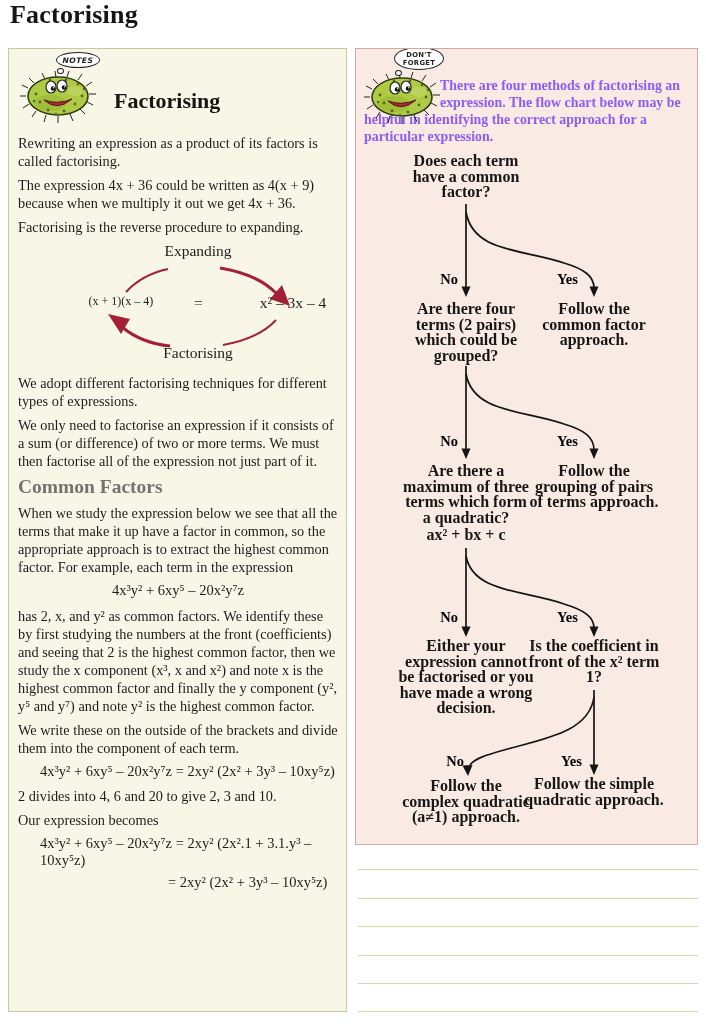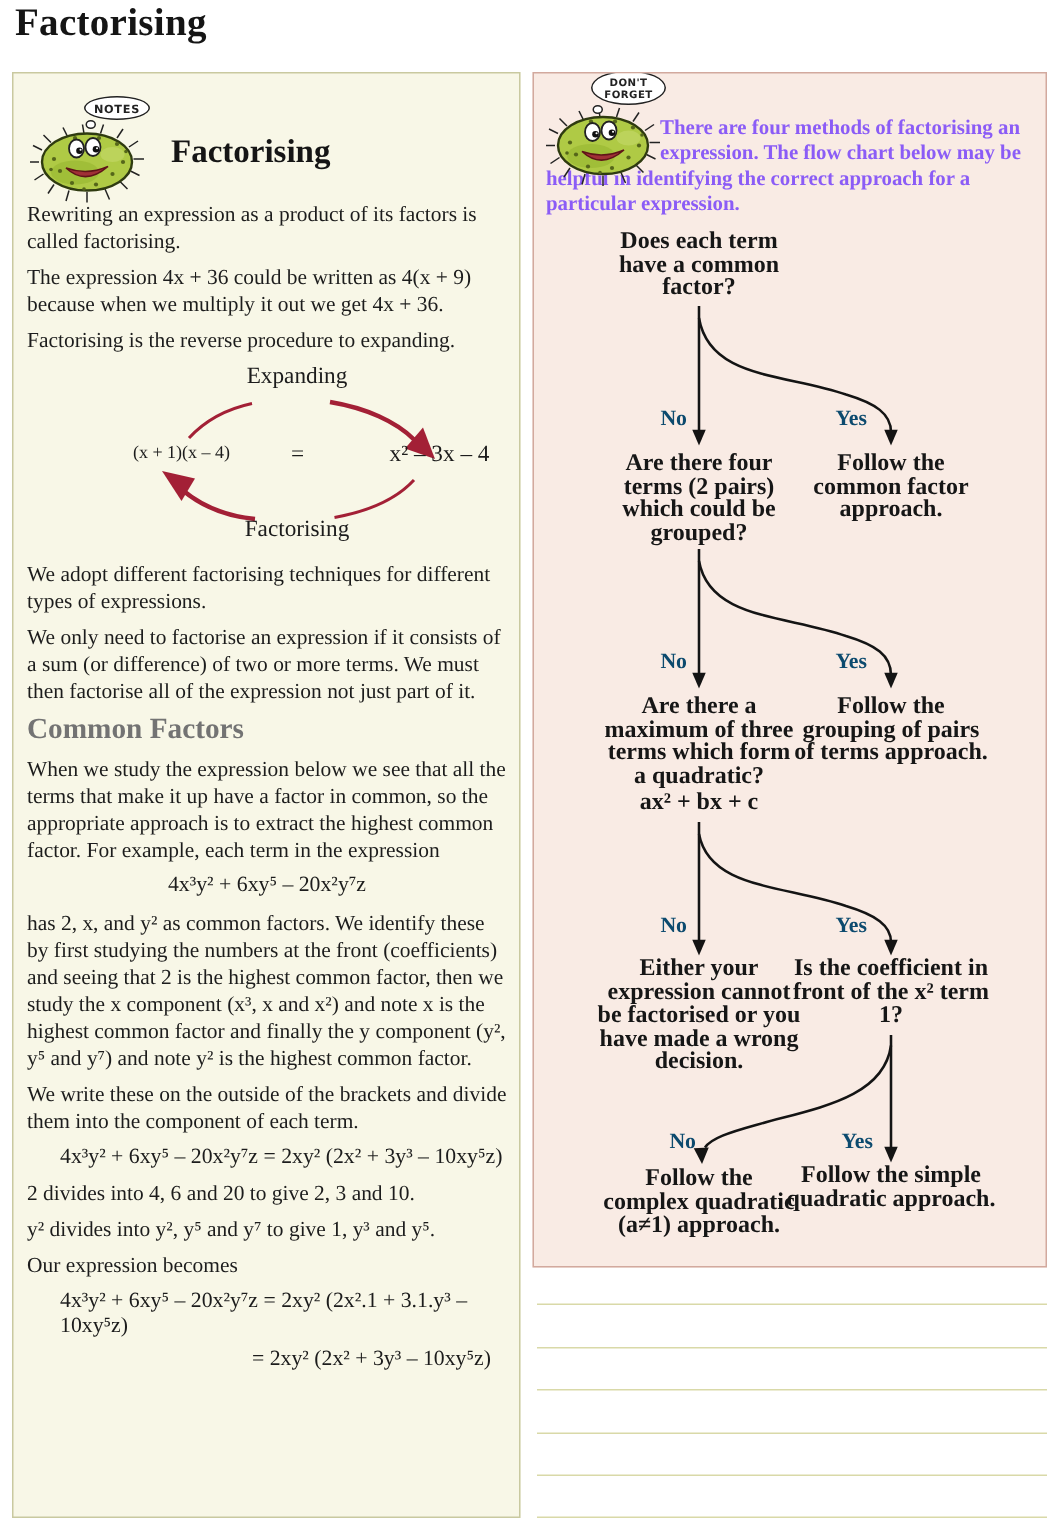--- a/index.html
+++ b/index.html
@@ -7,21 +7,21 @@
         font-family:"Liberation Serif",serif;color:#1c1c1c;overflow:hidden;border-radius:25px;}
 
   .main-title{position:absolute;top:0px;left:10px;margin:0;font-size:26px;font-weight:bold;
               color:#151515;letter-spacing:.2px;}
 
   
   .notes-panel{position:absolute;left:8px;top:48px;width:339px;height:964px;
                background:#f8f7e7;border:1.5px solid #c9c9a0;box-sizing:border-box;
                padding:5px 8px 4px 9px;overflow:hidden;}
   .panel-head{position:relative;height:76px;margin-bottom:4px;}
-  .germ-wrap{position:absolute;left:2px;top:14px;width:80px;height:72px;}
+  .germ-wrap{position:absolute;left:2px;top:2px;width:80px;height:72px;font-style:italic;}
   .germ-wrap svg{position:absolute;left:0;top:8px;}
   .bubble{position:absolute;background:#fff;border:1.3px solid #222;border-radius:50%;
           font-family:"DejaVu Sans",sans-serif;font-weight:bold;text-align:center;color:#222;z-index:3;}
   .bubble::after{content:"";position:absolute;width:5px;height:4px;background:#fff;
                  border:1px solid #222;border-radius:50%;left:0px;bottom:-7px;}
   .notes-bubble{top:-4px;left:36px;width:42px;padding:3px 0 2px;font-size:7.5px;letter-spacing:.5px;}
   .forget-bubble{top:-6px;left:30px;width:48px;padding:3px 0 2px;font-size:6.8px;line-height:8px;letter-spacing:.3px;}
   .notes-heading{position:absolute;left:96px;top:34px;margin:0;font-size:22px;font-weight:bold;color:#151515;}
 
   .notes-panel p{margin:0 0 6px;font-size:14.3px;line-height:18px;}
@@ -43,21 +43,21 @@
   .flow-panel{position:absolute;left:355px;top:48px;width:343px;height:797px;
               background:#f9ebe4;border:1.5px solid #d2a99e;box-sizing:border-box;overflow:hidden;}
   .flow-germ{position:absolute;left:8px;top:4px;width:80px;height:72px;z-index:2;}
   .flow-germ svg{position:absolute;left:0;top:12px;}
   .flow-intro{position:absolute;left:8px;top:28px;width:330px;font-weight:bold;
               font-size:13.9px;line-height:17px;color:#8b5cf6;}
   .intro-spacer{float:left;width:76px;height:32px;}
   .flow-arrows{position:absolute;left:0;top:0;z-index:1;}
   .fnode{position:absolute;font-weight:bold;font-size:16px;line-height:15.5px;
          text-align:center;color:#161616;z-index:2;}
-  .blabel{position:absolute;font-weight:bold;font-size:14.5px;color:#0c4a6e;z-index:2;}
+  .blabel{position:absolute;font-weight:bold;font-size:14.5px;color:#000000;z-index:2;}
 
   
   .ruled-lines{position:absolute;left:358px;top:845px;width:340px;height:175px;}
   .rule{position:absolute;left:0;width:100%;height:0;border-top:1.8px solid #d9d9a8;}
 </style>
 </head>
 <body>
 
 <div class="page">
 
@@ -139,21 +139,20 @@
     <p>We only need to factorise an expression if it consists of a sum (or difference) of two or more terms.  We must then factorise all of the expression not just part of it.</p>
 
     <h3 class="cf-heading">Common Factors</h3>
 
     <p>When we study the expression below we see that all the terms that make it up have a factor in common, so the appropriate approach is to extract the highest common factor.  For example, each term in the expression</p>
     <div class="eq-center">4x³y² + 6xy⁵ – 20x²y⁷z</div>
     <p>has 2, x, and y² as common factors.  We identify these by first studying the numbers at the front (coefficients) and seeing that 2 is the highest common factor, then we study the x component (x³, x and x²) and note x is the highest common factor and finally the y component (y², y⁵ and y⁷) and note y² is the highest common factor.</p>
     <p>We write these on the outside of the brackets and divide them into the component of each term.</p>
     <div class="eq-indent">4x³y² + 6xy⁵ – 20x²y⁷z  = 2xy² (2x² + 3y³ – 10xy⁵z)</div>
     <p>2 divides into 4, 6 and 20 to give 2, 3 and 10.</p>
-    <p>y² divides into y², y⁵ and y⁷  to give 1, y³ and y⁵.</p>
     <p>Our expression becomes</p>
     <div class="eq-indent">4x³y² + 6xy⁵ – 20x²y⁷z = 2xy² (2x².1 + 3.1.y³ – 10xy⁵z)</div>
     <div class="eq-align">= 2xy² (2x² + 3y³ – 10xy⁵z)</div>
   </section>
 
   <section class="flow-panel">
 
     <div class="flow-germ">
       <svg width="78" height="62" viewBox="0 0 78 62">
         <g stroke="#222" stroke-width="1">

